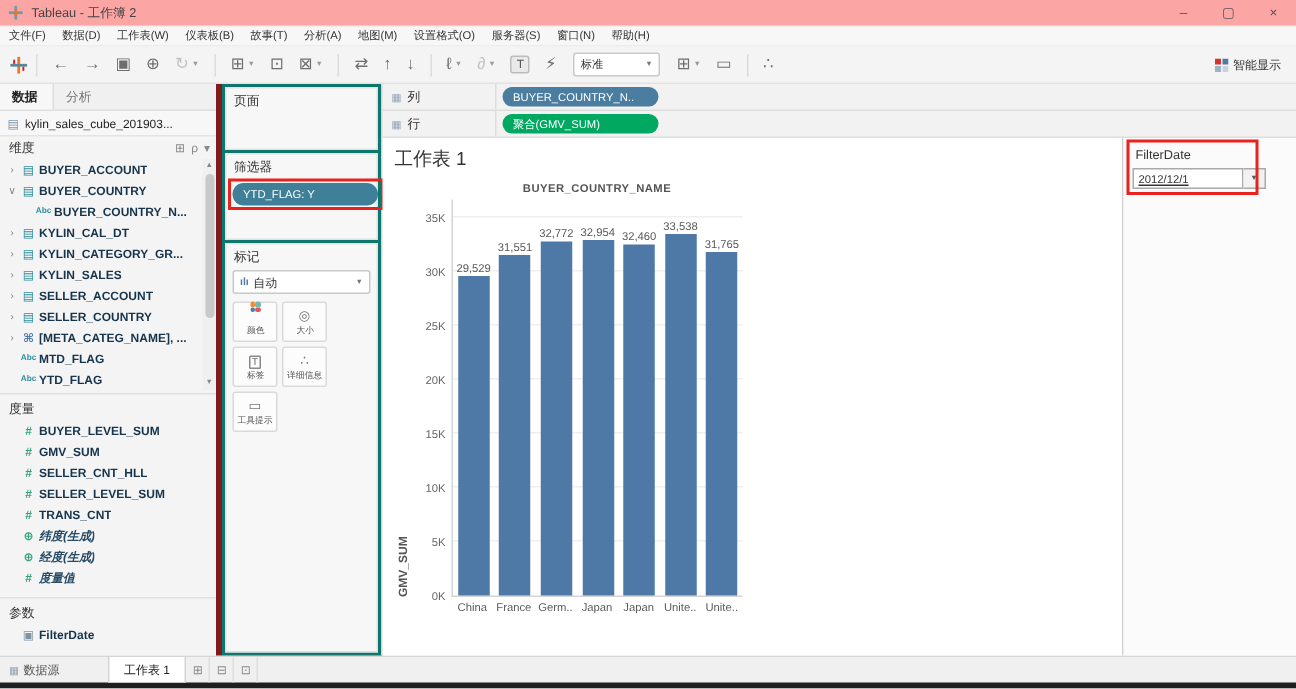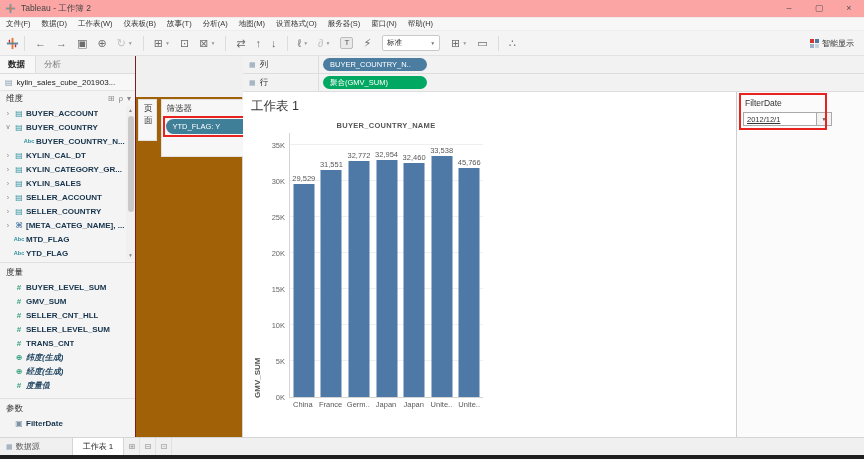--- a/index.html
+++ b/index.html
@@ -35,21 +35,21 @@
   .fitbox .fitlabel { font-size:7.5px; color:#333; flex:1; }
   .fitbox .dd { font-size:5px; color:#777; }
   .tb-spacer { flex:1; }
   .showme { display:flex; align-items:center; font-size:8px; color:#333; margin-right:4px; }
   .showme svg { margin-right:3px; }
 
   
   .main { display:flex; height:381px; }
 
   
-  .sidebar { width:136px; background:#f4f4f4; border-right:1px solid #7f1d1d; position:relative;
+  .sidebar { width:148px; background:#f4f4f4; border-right:4px solid #7f1d1d; position:relative;
              display:flex; flex-direction:column; }
   .side-tabs { height:18px; display:flex; border-bottom:1px solid #ddd; background:#f0f0f0; }
   .side-tab { font-size:8.5px; padding:3px 10px 0 8px; color:#777; }
   .side-tab.active { background:#f7f7f7; color:#222; font-weight:bold; border-right:1px solid #ddd; }
   .ds-row { height:17px; display:flex; align-items:center; padding-left:5px; background:#f7f7f7;
             border-bottom:1px solid #e4e4e4; }
   .ds-icon { font-size:8px; color:#7d93a5; margin-right:4px; }
   .ds-name { font-size:8px; color:#222; font-weight:normal; white-space:nowrap; overflow:hidden;text-align:right; }
   .sec-header { height:15px; display:flex; align-items:center; padding:0 4px 0 6px; }
   .sec-header .sec-title { font-size:8.5px; color:#333; flex:1; }
@@ -65,22 +65,22 @@
   .sb-divider { height:1px; background:#e0e0e0; margin:2px 0; }
   
   .vscroll { position:absolute; right:0; top:0; width:9px; height:100%; background:#f0f0f0; }
   .vscroll .arr { position:absolute; left:0; width:9px; height:9px; font-size:5px; color:#888;
                   text-align:center; line-height:9px; }
   .vscroll .arr.up { top:0; } .vscroll .arr.dn { bottom:0; }
   .vscroll .thumb { position:absolute; left:1.5px; top:10px; width:6px; height:96px; background:#c9c9c9;
                     border-radius:3px; }
 
   
-  .cards { width:107px; background:#a16207; border-right:1px solid #d5d5d5; display:flex;
-           flex-direction:row;margin-top:41px; }
+  .cards { width:107px; background:#0f766e; border-right:1px solid #d5d5d5; display:flex;
+           flex-direction:column; }
   .card { background:#f7f7f7; border:1px solid #e1e1e1; margin:2px 2px 0 2px; padding:2px 3px; }
   .card-label { font-size:8.5px; color:#333; margin:1px 0 2px 2px; }
   .card.pages { height:42px; }
   .card.filters { height:58px; }
   .card.marks { flex:1; margin-bottom:2px; }
   .pillwrap { position:relative; margin:4px 1px 0 1px; height:15px; }
   .pill { height:15px; border-radius:8px; color:#fff; font-size:7.5px; line-height:15px;
           padding:0 7px; white-space:nowrap; overflow:hidden; }
   .pill.filter { width:97px; }
   .redbox { position:absolute; border:2px solid #e8231f; pointer-events:none; }
@@ -474,21 +474,21 @@
                     <div class="bar-slot">
                       <div class="bar" style="height: 233.712px; background: rgb(78, 121, 167);"></div>
                       <span class="bar-val" style="bottom: 234.712px;">32,460</span>
                     </div>
                     <div class="bar-slot">
                       <div class="bar" style="height: 241.474px; background: rgb(78, 121, 167);"></div>
                       <span class="bar-val" style="bottom: 242.474px;">33,538</span>
                     </div>
                     <div class="bar-slot">
                       <div class="bar" style="height: 228.708px; background: rgb(78, 121, 167);"></div>
-                      <span class="bar-val" style="bottom: 229.708px;">45,766</span>
+                      <span class="bar-val" style="bottom: 229.708px;">31,765</span>
                     </div>
                   </div>
               <div class="gridline" style="bottom: 36px;"></div>
                   <div class="gridline" style="bottom: 72px;"></div>
                   <div class="gridline" style="bottom: 108px;"></div>
                   <div class="gridline" style="bottom: 144px;"></div>
                   <div class="gridline" style="bottom: 180px;"></div>
                   <div class="gridline" style="bottom: 216px;"></div>
                   <div class="gridline" style="bottom: 252px;"></div>
                 </div>

